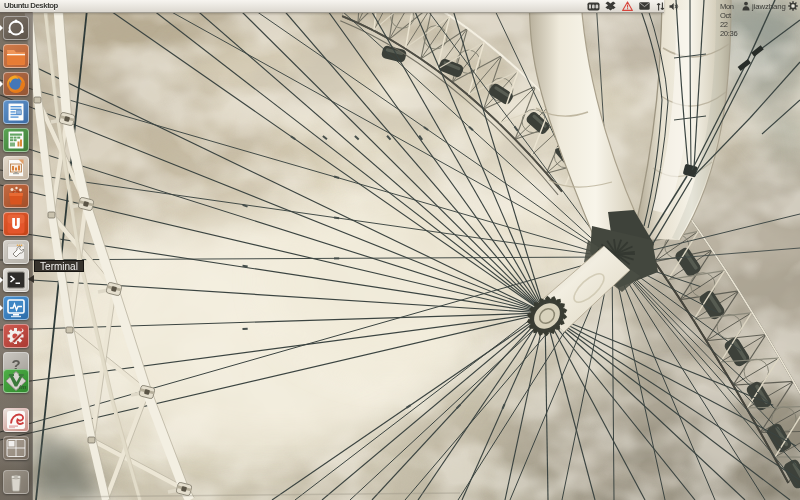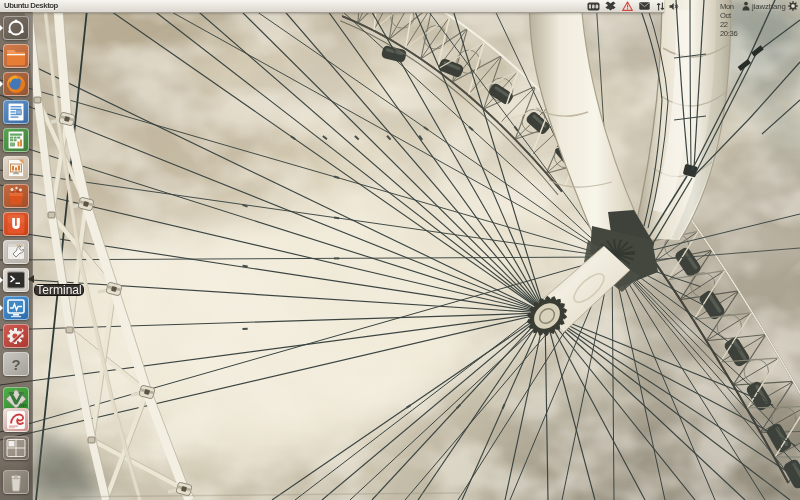--- a/index.html
+++ b/index.html
@@ -6,21 +6,21 @@
 #panel{position:absolute;left:0;top:0;width:664px;height:12px;background:linear-gradient(#f7f5f0,#dcd8d0);border-bottom:1px solid #a19d93;box-shadow:0 1px 2px rgba(60,55,45,0.3);}
 #ptitle{position:absolute;left:4px;top:0.5px;font-size:7.8px;font-weight:bold;color:#3a3a35;letter-spacing:-0.45px;text-shadow:0 1px 0 rgba(255,255,255,0.7);}
 #clock{position:absolute;left:684px;top:2px;font-size:7.6px;letter-spacing:-0.35px;color:#3c3c38;padding-left:36px;}
 #uname{position:absolute;left:752px;top:2px;font-size:7.8px;letter-spacing:-0.1px;color:#3c3c38;text-align:right;}
 .pi{position:absolute;top:0px;}
 .pi svg{display:block}
 #launcher{position:absolute;left:0;top:12px;width:33px;height:488px;background:linear-gradient(rgba(58,48,42,0.55),rgba(48,40,35,0.6));box-shadow:inset -1px 0 0 rgba(255,255,255,0.12);}
 .tile{position:absolute;left:3px;width:26px;height:24px;border-radius:4px;border:1px solid;box-sizing:border-box;box-shadow:0 1px 2px rgba(0,0,0,0.35);}
 .tile svg{display:block;margin:0 auto;}
 .runarr{position:absolute;left:0;width:0;height:0;border-left:3px solid #fff;border-top:3px solid transparent;border-bottom:3px solid transparent;}
-#tooltip{position:absolute;left:34px;top:284px;width:50px;height:12px;background:rgba(48,44,38,0.96);border:1px solid rgba(20,18,15,0.9);border-radius:5px;color:#f1f0ee;font-size:12px;line-height:11px;text-align:center;box-sizing:border-box;}
+#tooltip{position:absolute;left:34px;top:260px;width:50px;height:12px;background:rgba(48,44,38,0.96);border:1px solid rgba(20,18,15,0.9);border-radius:0;color:#f1f0ee;font-size:10px;line-height:11px;text-align:center;box-sizing:border-box;}
 #tooltiparr{position:absolute;left:28px;top:275px;width:0;height:0;border-right:6px solid rgba(48,44,38,0.96);border-top:4px solid transparent;border-bottom:4px solid transparent;}
 </style></head>
 <body>
 <div id="stage">
     <svg id="wall" width="800" height="500" viewBox="0 0 800 500">
 <defs>
  <linearGradient id="skyg" x1="0" y1="0" x2="1" y2="1">
   <stop offset="0" stop-color="#c4b9a2"></stop>
   <stop offset="0.33" stop-color="#e0d8c3"></stop>
   <stop offset="0.6" stop-color="#e2dbc6"></stop>
@@ -730,21 +730,21 @@
           <path d="M8,16.5 l8,-8 l2.5,1 l-8,8.5 Z" fill="#b03a32" stroke="#f0dada" stroke-width="0.7"></path>
           <circle cx="17.5" cy="5.5" r="2" fill="#f3f1ee"></circle>
           <circle cx="16.7" cy="4.9" r="1.7" fill="#c8473f"></circle>
         </svg>
       </div>
       <div class="tile" style="top:340px;background:linear-gradient(145deg,#c9c6c0,#a5a19a);border-color:rgba(255,255,255,0.45)">
         <svg width="24" height="22" viewBox="0 0 24 22">
           <text x="12" y="16.5" font-family="Liberation Sans" font-size="15" font-weight="bold" fill="#5d5b56" text-anchor="middle">?</text>
         </svg>
       </div>
-      <div class="tile" style="top:375px;background:linear-gradient(145deg,#4fae46,#2f8a2e);border-color:rgba(255,255,255,0.45)">
+      <div class="tile" style="top:357px;background:linear-gradient(145deg,#4fae46,#2f8a2e);border-color:rgba(255,255,255,0.45)">
         <svg width="24" height="22" viewBox="0 0 24 22">
           <path d="M12,1.5 L22,11 L12,20.5 L2,11 Z" fill="#d8d5cf" stroke="#8e8b84" stroke-width="1"></path>
           <path d="M5,4 h5 v2 h-1 l3.5,6 l3.2,-6 h-1 V4 h5 v2 h-1 l-5.5,10.5 h-2.5 L5.5,6 h-0.8 Z" fill="#3c7a3c"></path>
           <text x="15" y="19" font-family="Liberation Serif" font-size="7" font-style="italic" font-weight="bold" fill="#2c5c2c">im</text>
         </svg>
       </div>
       <div class="tile" style="top:396px;background:linear-gradient(145deg,#e8e2dc,#cc8d85);border-color:rgba(255,255,255,0.45)">
         <svg width="24" height="22" viewBox="0 0 24 22">
           <rect x="3" y="2" width="18" height="18" rx="2" fill="#fbfaf8"></rect>
           <path d="M7,14.5 c0,-5 4,-9 8,-9 c3,0 4.5,2 4,4 c-0.6,2.5 -4,2.5 -5.5,1 c-1,2 0,4.5 2.5,4.5 c1.5,0 2.5,-0.5 3.5,-1.5" fill="none" stroke="#cc3d3d" stroke-width="1.8"></path>

